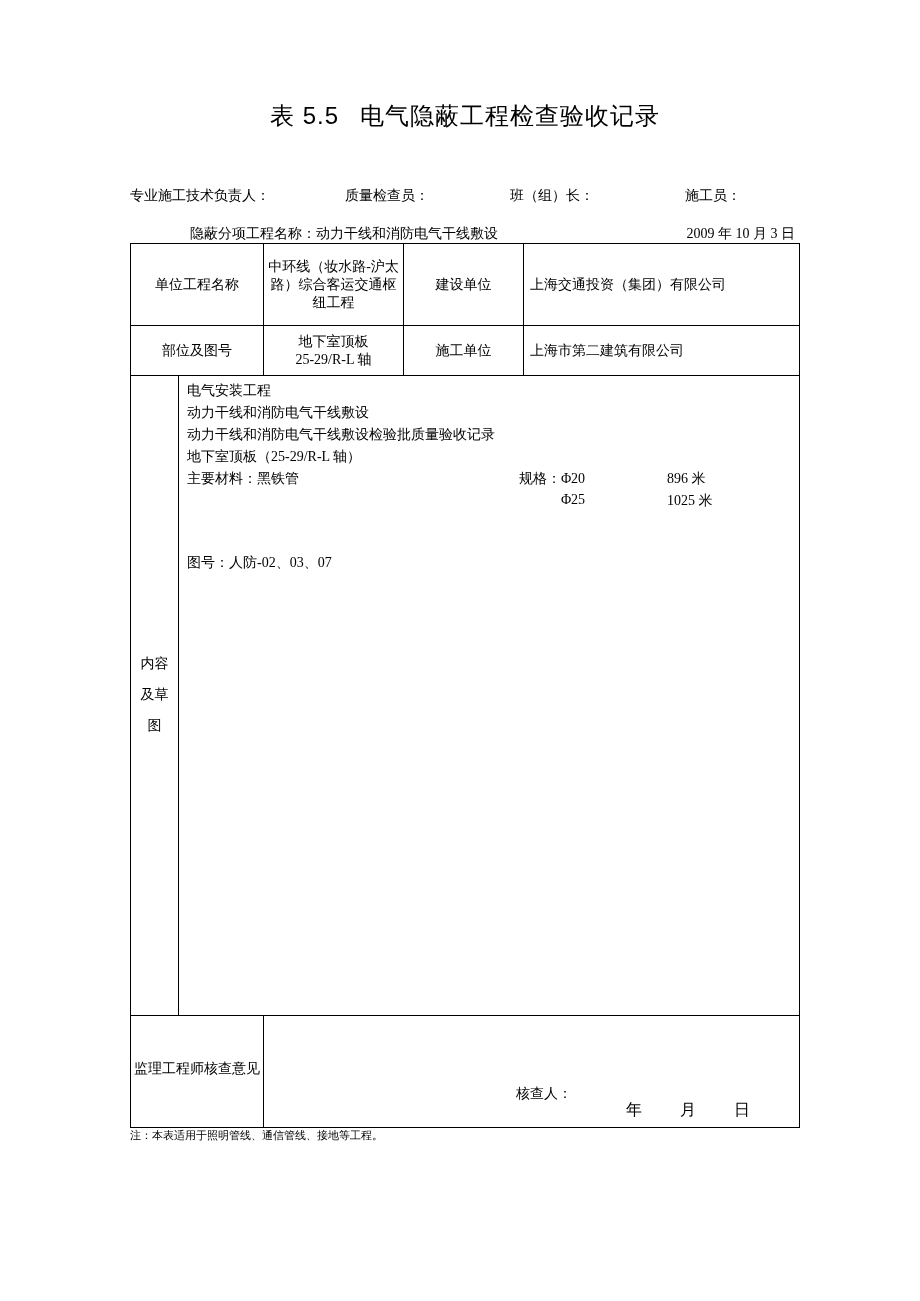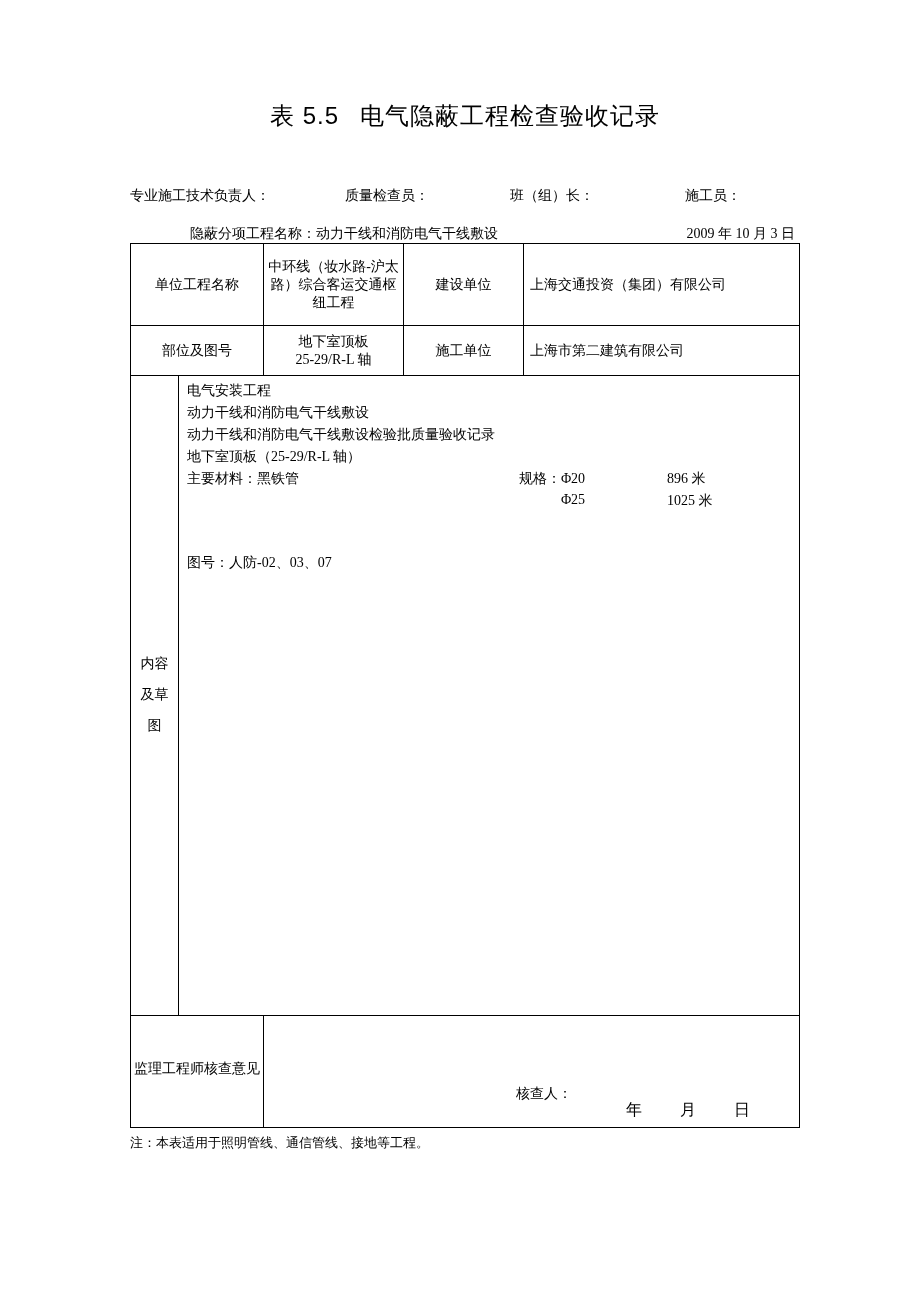--- a/index.html
+++ b/index.html
@@ -94,22 +94,22 @@
     }
     .date-line {
       position: absolute;
       left: 326px;
       bottom: 2px;
       font-size: 16px;
       letter-spacing: 0;
     }
     .date-line span { display:inline-block; }
     .note {
-      font-size: 13px;
-      margin-top: 6px;
+      font-size: 11px;
+      margin-top: 0;
     }
     .vlabel {
       writing-mode: horizontal-tb;
       text-align: center;
       line-height: 2.2;
     }
     .opinion-label {
       text-align: center;
       padding-top: 40px;
     }

